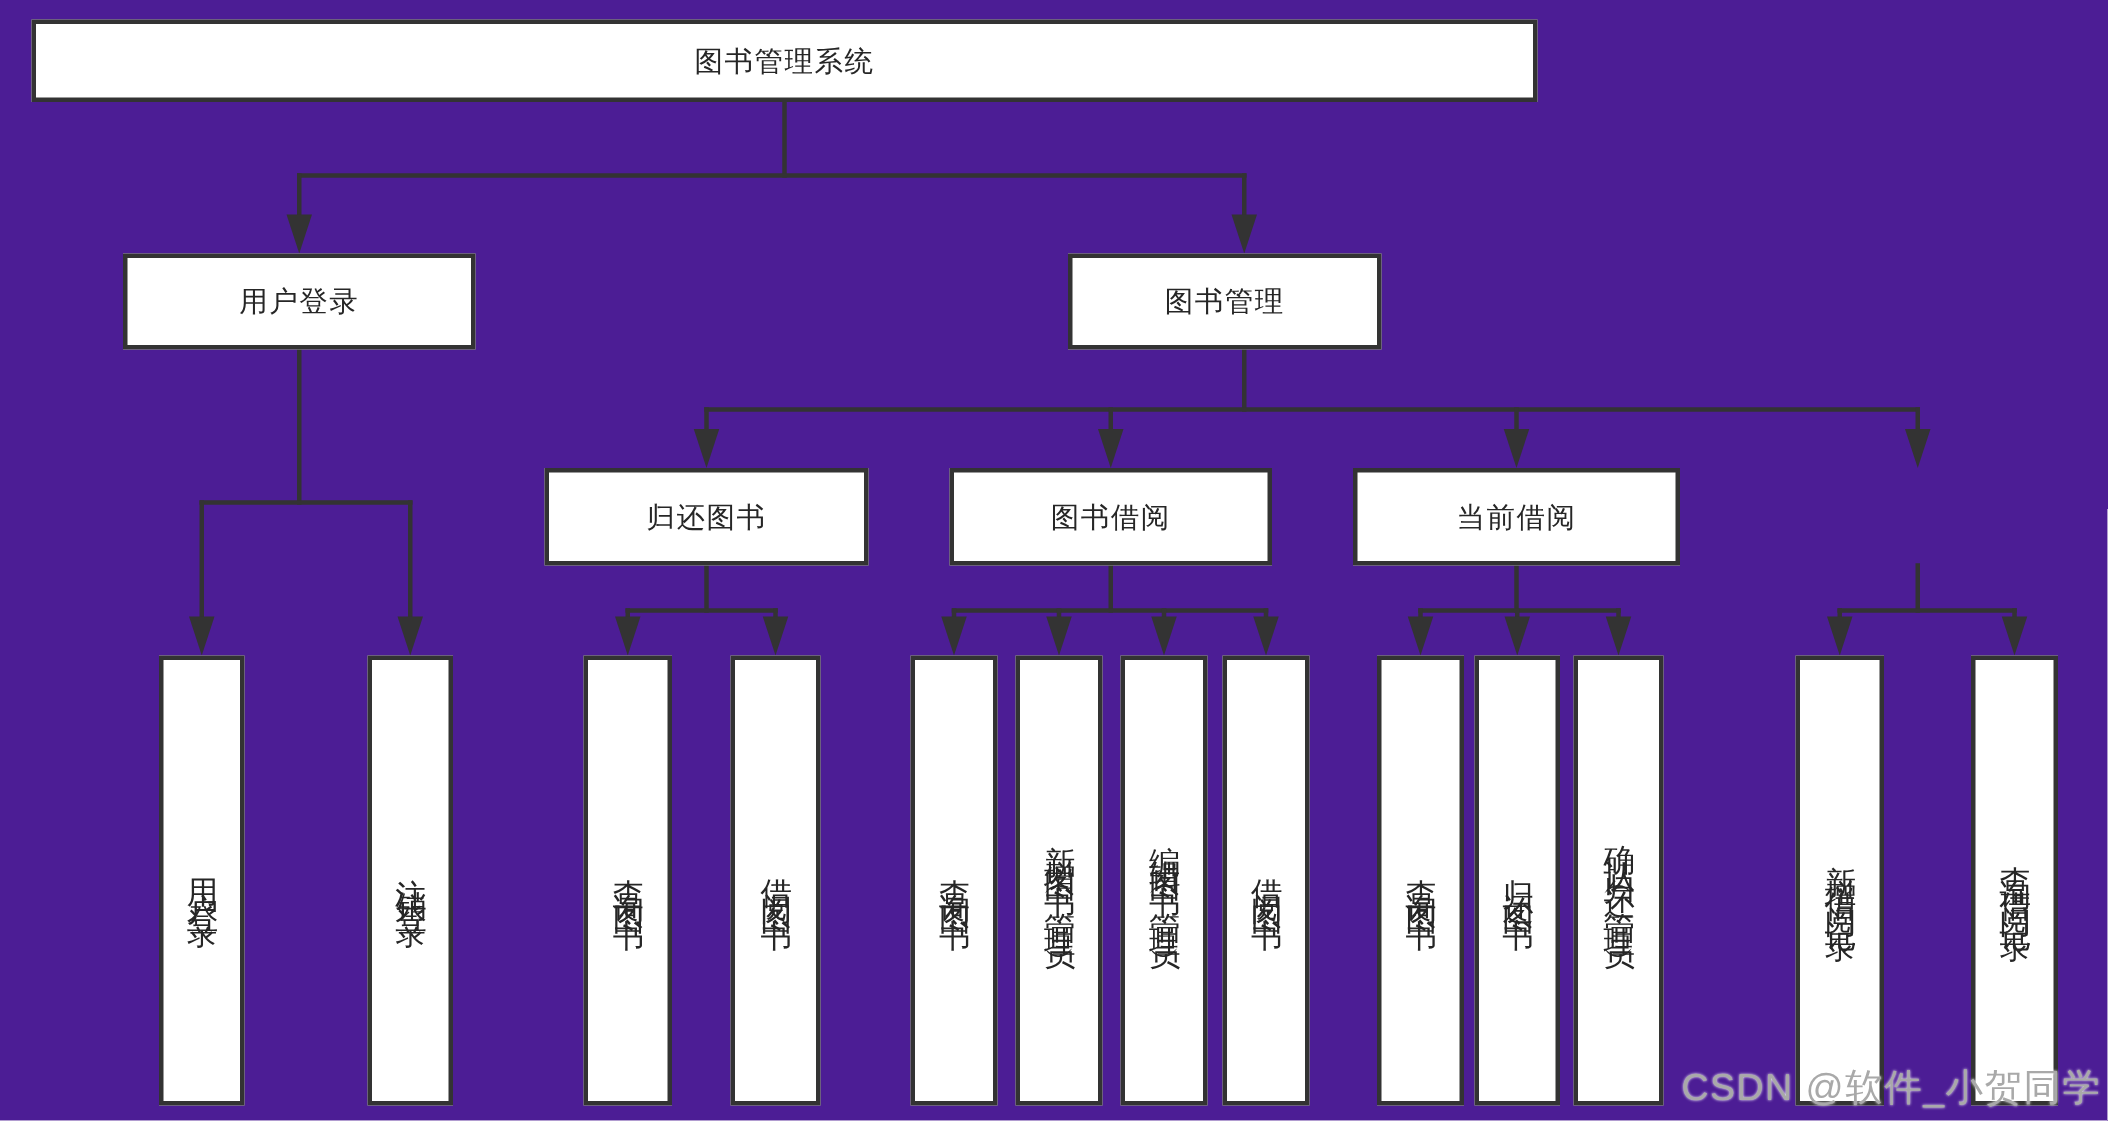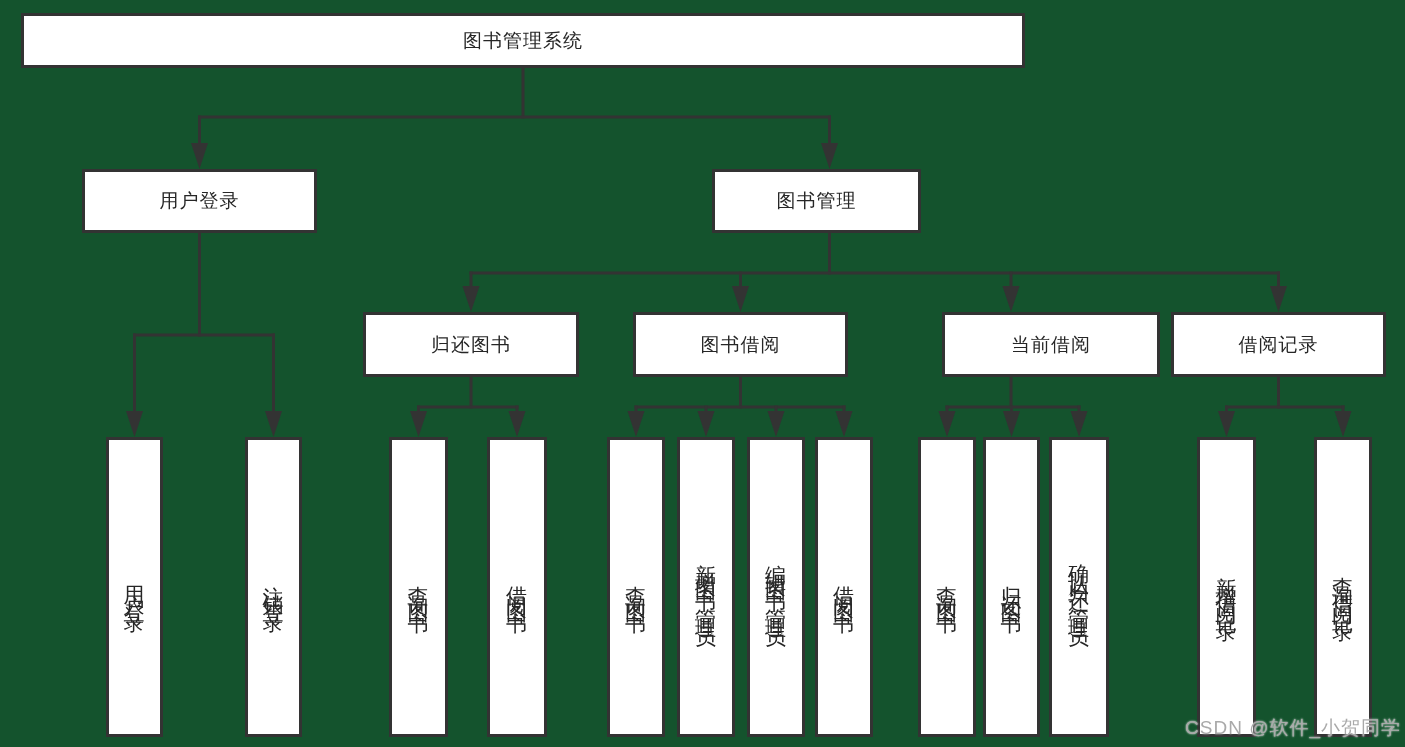--- a/index.html
+++ b/index.html
@@ -1,20 +1,20 @@
 <!DOCTYPE html>
 <html><head>
 <meta charset="utf-8">
 <style>
   html, body { margin: 0; padding: 0; background: #ffffff; }
   .canvas {
     position: relative;
     width: 1405px;
     height: 747px;
-    background: #14532d;
+    background: #4c1d95;
     font-family: "Liberation Sans", sans-serif;
     color: #262626;
     overflow: hidden;
   }
   .connectors {
     position: absolute;
     left: 0; top: 0;
     width: 1405px; height: 747px;
   }
   .node {
@@ -35,21 +35,21 @@
     writing-mode: vertical-rl;
     font-size: 21px;
     letter-spacing: 9px;
     line-height: 1;
     white-space: nowrap;
   }
   .watermark {
     position: absolute;
     right: 4px;
     bottom: 6px;
-    font-size: 19px;
+    font-size: 25px;
     color: #a9a9a9;
     letter-spacing: 1px;
     text-shadow: 0 0 2px #ffffff;
     white-space: nowrap;
     margin-top: 48px;
   }
 </style>
 </head>
 <body>
 
@@ -127,25 +127,22 @@
   <div class="node h-node" style="left:712px; top:169px; width:209px; height:64px;">
     <span class="label">图书管理</span>
   </div>
 
   <div class="node h-node" style="left:363px; top:312px; width:216px; height:65px;">
     <span class="label">归还图书</span>
   </div>
   <div class="node h-node" style="left:633px; top:312px; width:215px; height:65px;">
     <span class="label">图书借阅</span>
   </div>
-  <div class="node h-node" style="left:902px; top:312px; width:218px; height:65px;margin-left:40px;">
+  <div class="node h-node" style="left:902px; top:312px; width:218px; height:65px;">
     <span class="label">当前借阅</span>
-  </div>
-  <div class="node h-node" style="left:1171px; top:312px; width:215px; height:65px;">
-    <span class="label">借阅记录</span>
   </div>
 
   <div class="node v-node" style="left:106px; top:437px; width:57px; height:300px;">
     <span class="label">用户登录</span>
   </div>
   <div class="node v-node" style="left:245px; top:437px; width:57px; height:300px;">
     <span class="label">注销登录</span>
   </div>
 
   <div class="node v-node" style="left:389px; top:437px; width:59px; height:300px;">

